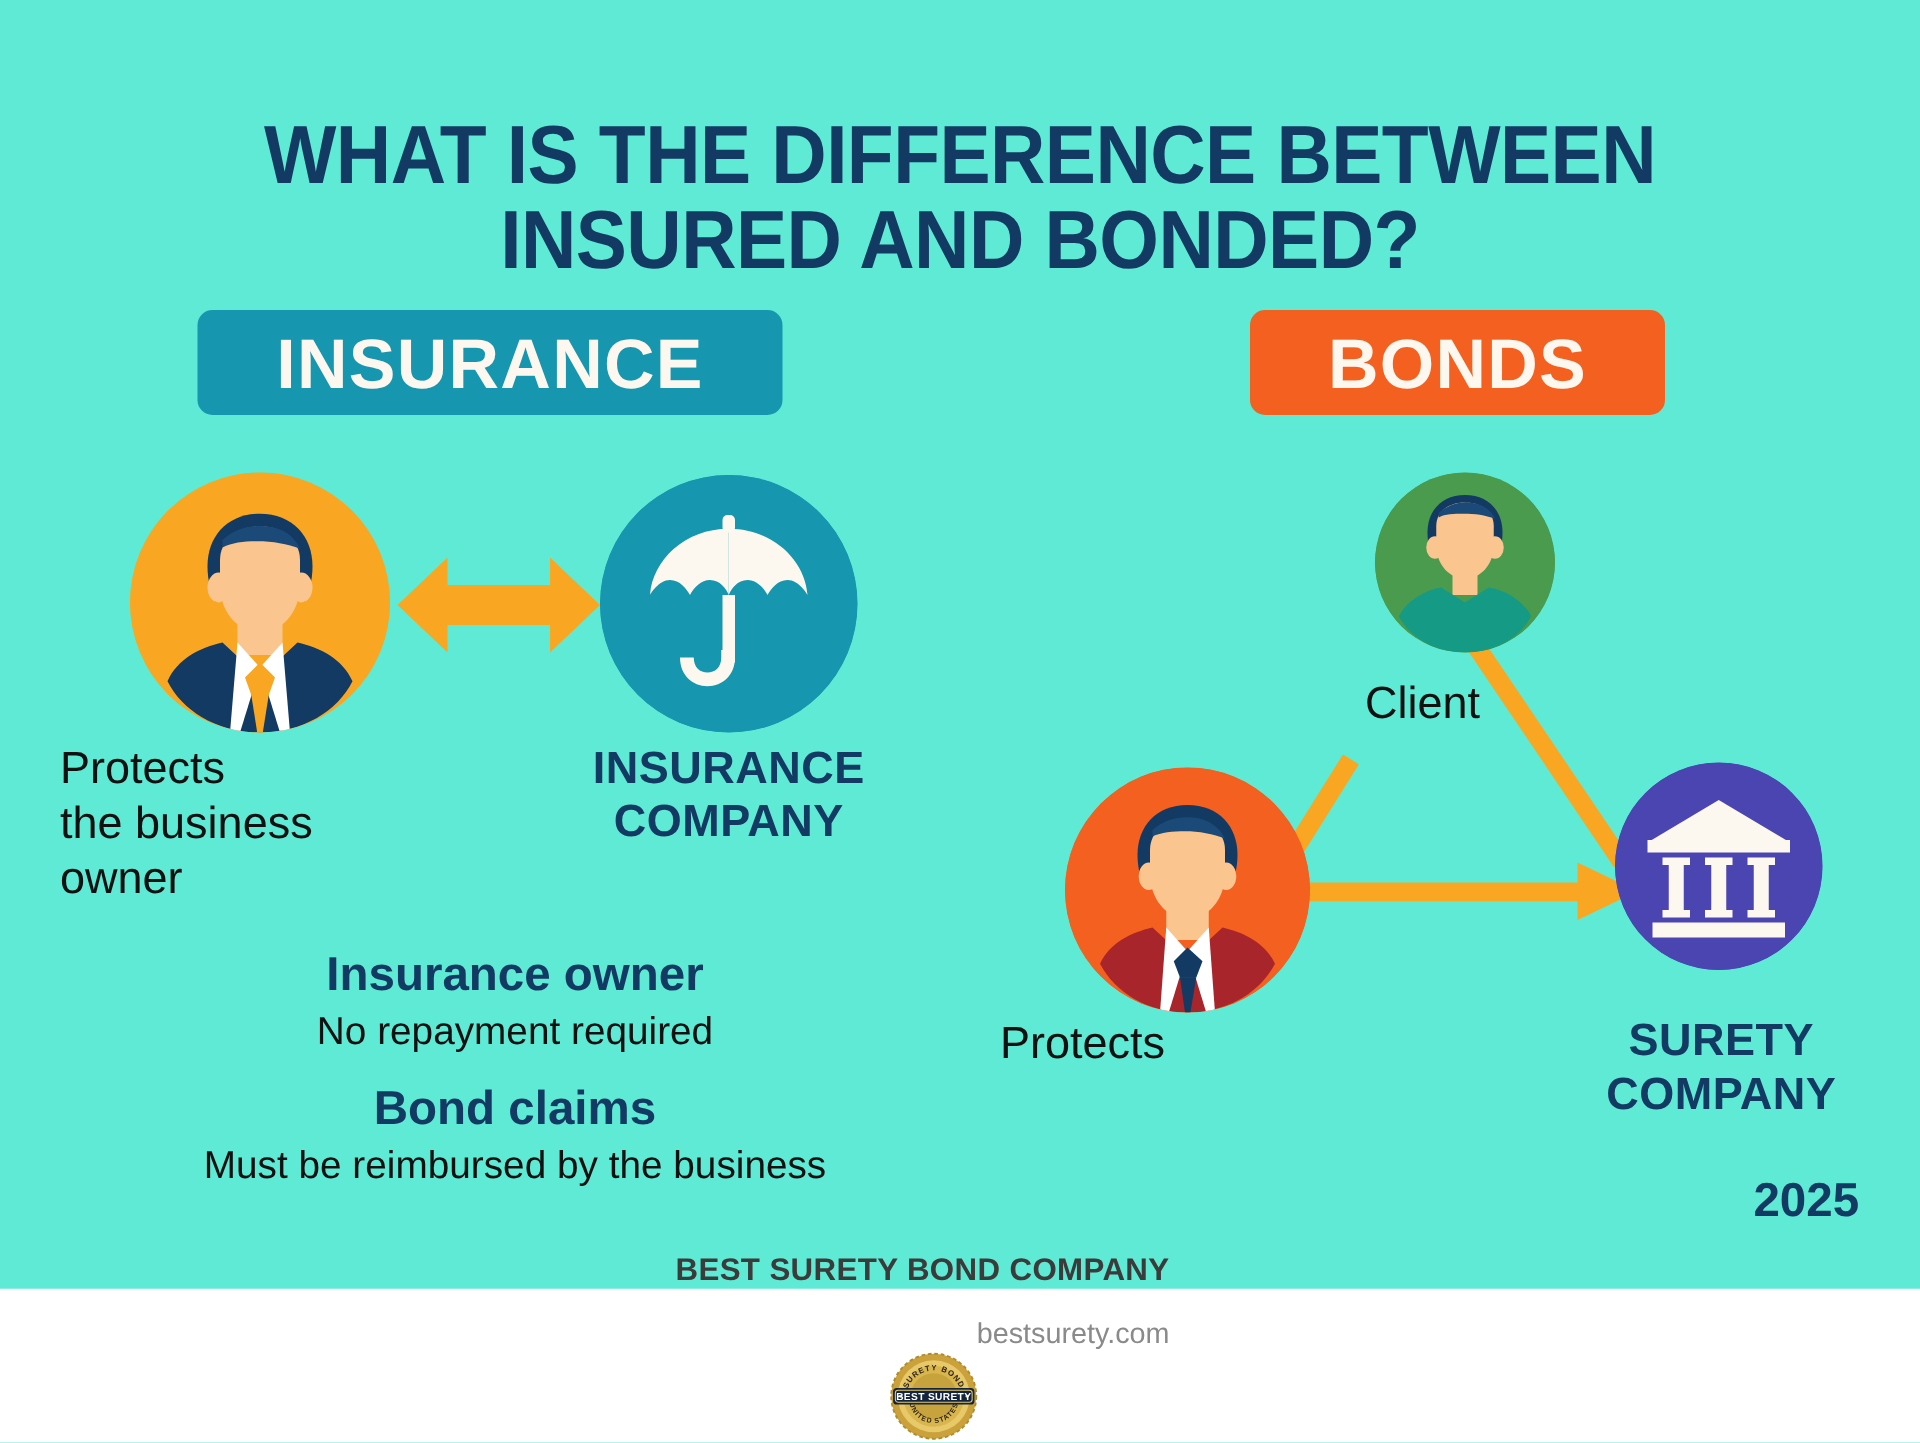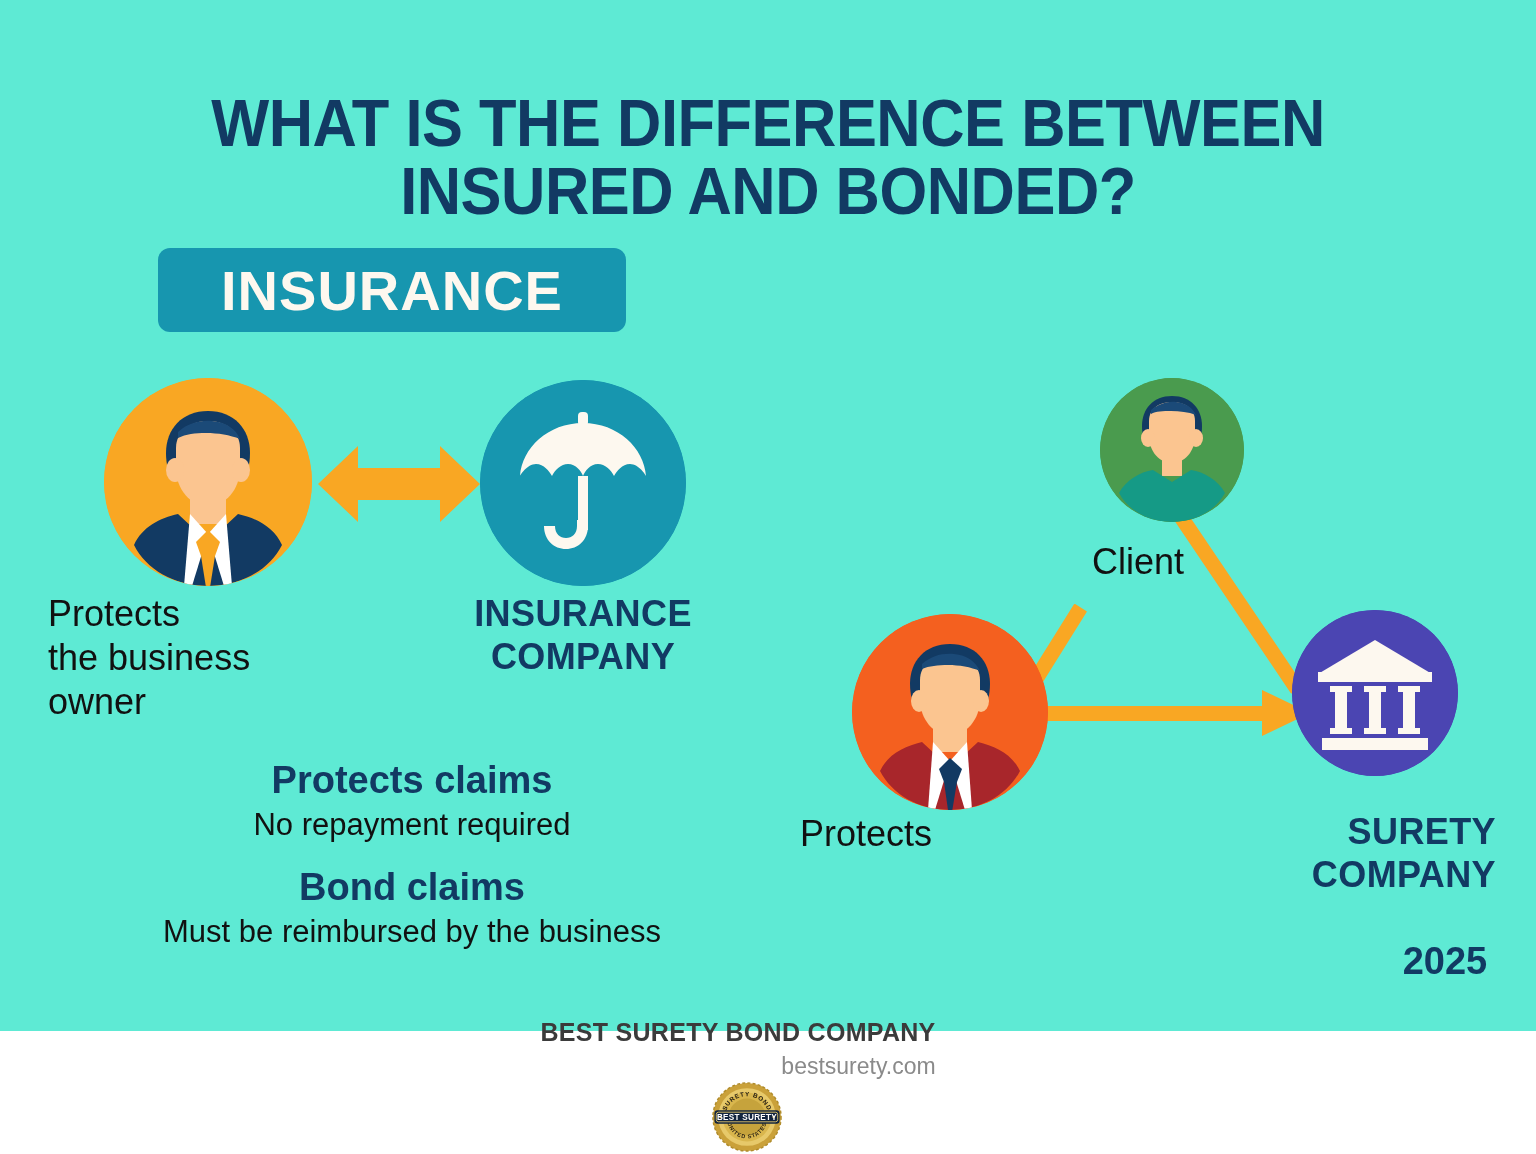--- a/index.html
+++ b/index.html
@@ -102,21 +102,21 @@
     position: absolute;
     text-align: center;
     color: #123a63;
     font-weight: bold;
     font-size: 36px;
     line-height: 1.2;
     letter-spacing: 0.4px;
     font-family: "Liberation Sans", sans-serif;
   }
   #caption-insurance-company { left: 420px;  top: 592px; width: 326px; }
-  #caption-surety-company    { left: 1186px; top: 810px; width: 310px; text-align: right; }
+  #caption-surety-company    { left: 1222px; top: 810px; width: 310px; }
   .cap-line { display: block; }
 
   
   #claims-block {
     position: absolute;
     left: 0; top: 756px;
     width: 824px;
     text-align: center;
   }
   .claim-heading {
@@ -162,39 +162,42 @@
   #footer-company {
     color: #3b3b3b;
     font-weight: bold;
     font-size: 25px;
     letter-spacing: 0.3px;
     white-space: nowrap;
   }
   #footer-url {
     color: #8a8a8a;
     font-size: 23px;
-    margin-top: 6px;
+    margin-top: 22px;
     white-space: nowrap;
   }
   #footer-seal { width: 74px; height: 74px; flex: none; }
 </style>
 </head>
 <body>
 
 <div id="infographic">
 
   <h1 class="title">
     <span class="line">WHAT IS THE DIFFERENCE BETWEEN</span>
     <span class="line">INSURED AND BONDED?</span>
   </h1>
 
   <div class="badge" id="badge-insurance">
     <span>INSURANCE</span>
   </div>
 
+  <div class="badge" id="badge-bonds">
+    <span>BONDS</span>
+  </div>
 
   <div class="circle" id="circle-owner">
     <svg viewBox="0 0 208 208" width="208" height="208">
       <circle cx="104" cy="104" r="104" fill="#f9a723"></circle>
       <path d="M104 33c-26 0-42 18-42 42 0 12 3 21 6 28l72 0c3-7 6-16 6-28 0-24-16-42-42-42z" fill="#123a63"></path>
       <path d="M72 70c0-16 14-27 32-27s32 11 32 27v20c0 22-15 38-32 38S72 112 72 90z" fill="#fbc590"></path>
       <ellipse cx="71" cy="92" rx="9" ry="12" fill="#fbc590"></ellipse>
       <ellipse cx="137" cy="92" rx="9" ry="12" fill="#fbc590"></ellipse>
       <path d="M74 54c10-9 22-12 34-11 14 1 24 8 28 18-10-4-22-6-34-6-11 0-20 1-28 5z" fill="#1b4a78"></path>
       <path d="M86 120h36v26H86z" fill="#fbc590"></path>
@@ -228,21 +231,21 @@
     <span class="cap-line">the business</span>
     <span class="cap-line">owner</span>
   </div>
 
   <div class="caption-strong" id="caption-insurance-company">
     <span class="cap-line">INSURANCE</span>
     <span class="cap-line">COMPANY</span>
   </div>
 
   <div id="claims-block">
-    <div class="claim-heading">Protects claims</div>
+    <div class="claim-heading">Insurance owner</div>
     <div class="claim-body">No repayment required</div>
     <div class="claim-heading">Bond claims</div>
     <div class="claim-body">Must be reimbursed by the business</div>
   </div>
 
   <div class="tri-leg" id="tri-leg-left"></div>
   <div class="tri-leg" id="tri-leg-right"></div>
 
   <div class="connector" id="arrow-contractor-surety">
     <svg viewBox="0 0 270 46" width="270" height="46">

